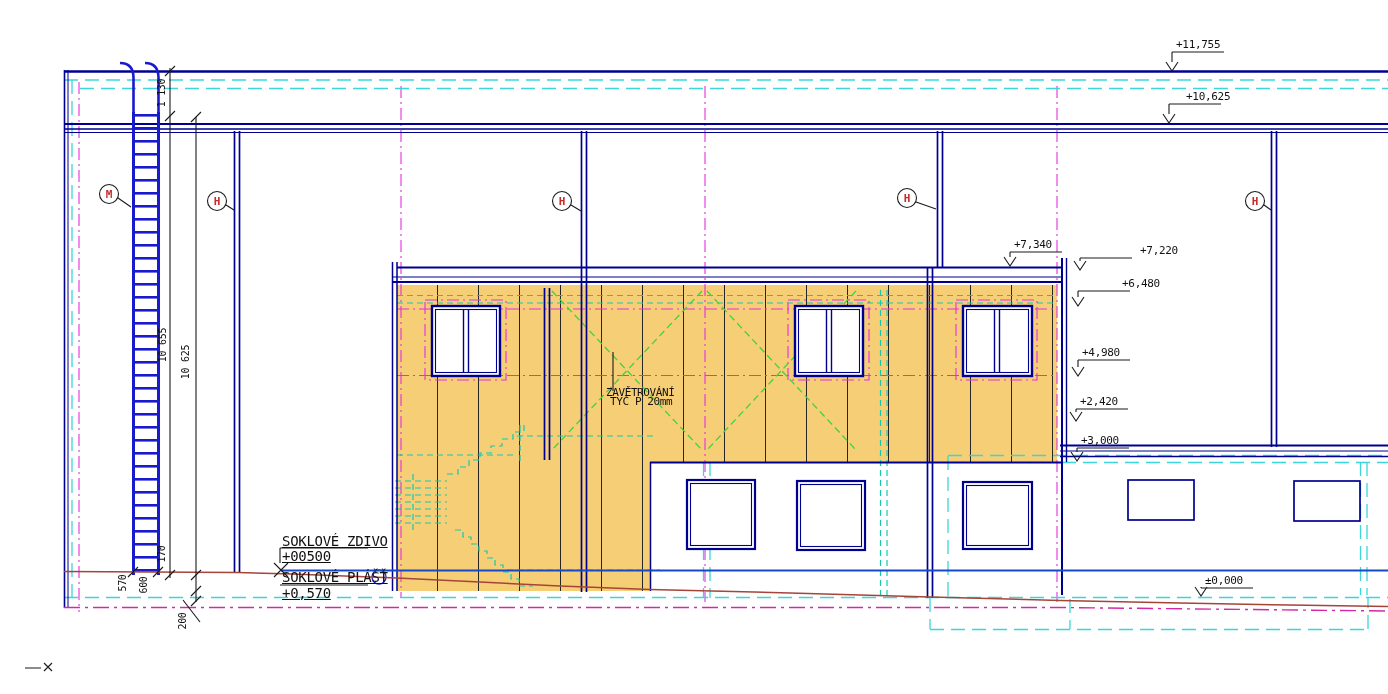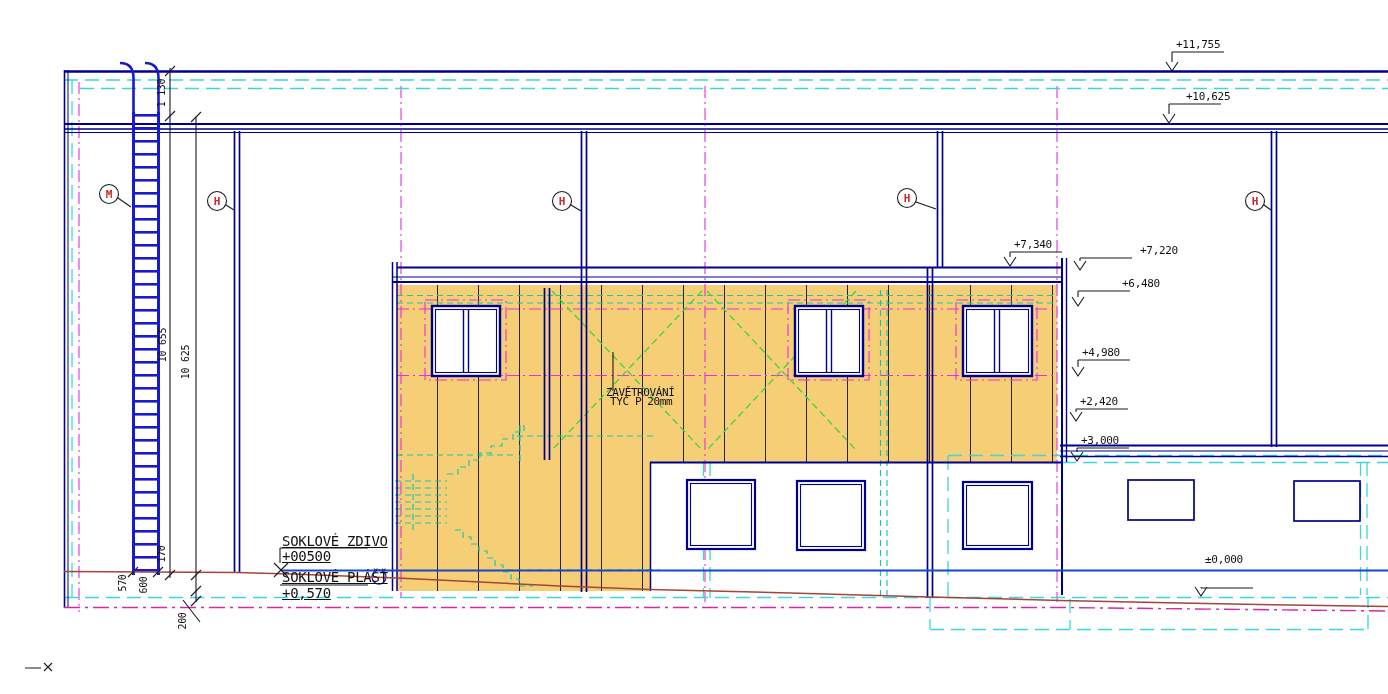--- a/index.html
+++ b/index.html
@@ -204,21 +204,21 @@
 </svg>
 
 <div class="lbl elev" style="left:1176px;top:39px">+11,755</div>
 <div class="lbl elev" style="left:1186px;top:91px">+10,625</div>
 <div class="lbl elev" style="left:1014px;top:239px">+7,340</div>
 <div class="lbl elev" style="left:1140px;top:245px">+7,220</div>
 <div class="lbl elev" style="left:1122px;top:278px">+6,480</div>
 <div class="lbl elev" style="left:1082px;top:347px">+4,980</div>
 <div class="lbl elev" style="left:1080px;top:396px">+2,420</div>
 <div class="lbl elev" style="left:1081px;top:435px">+3,000</div>
-<div class="lbl elev" style="left:1205px;top:554px">±0,000</div>
+<div class="lbl elev" style="left:1205px;top:575px">±0,000</div>
 
 <div class="lbl rot" style="left:163px;top:345px">10 655</div>
 <div class="lbl rot" style="left:186px;top:362px">10 625</div>
 <div class="lbl rot" style="left:162px;top:93px">1 130</div>
 <div class="lbl rot" style="left:123px;top:583px">570</div>
 <div class="lbl rot" style="left:144px;top:585px">600</div>
 <div class="lbl rot" style="left:162px;top:554px">170</div>
 <div class="lbl rot" style="left:183px;top:621px">200</div>
 
 <div class="lbl ann" style="left:282px;top:535px">SOKLOVÉ ZDIVO</div>

